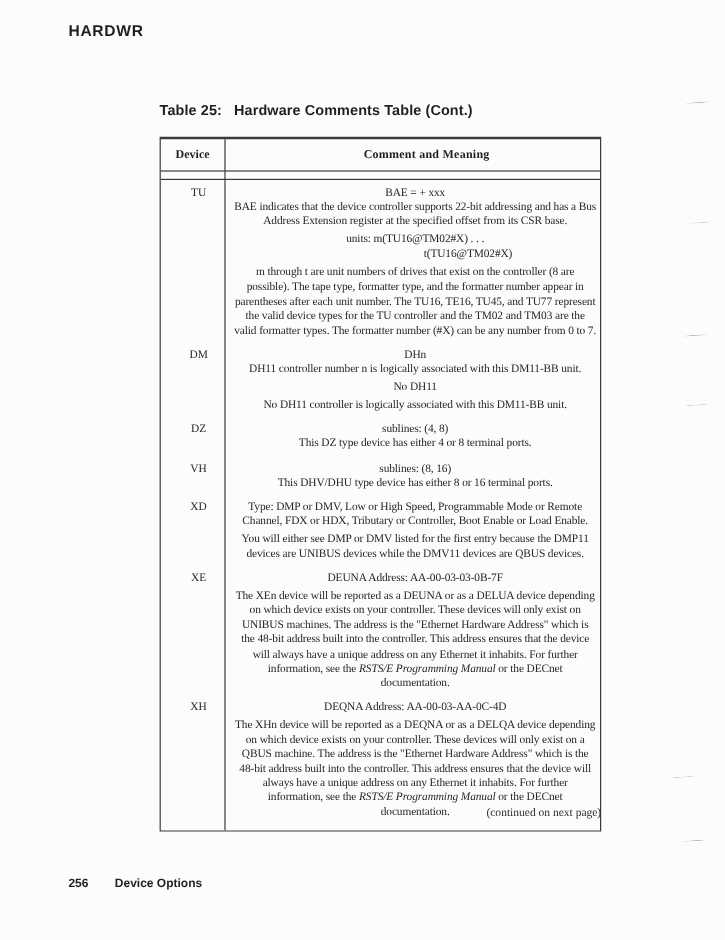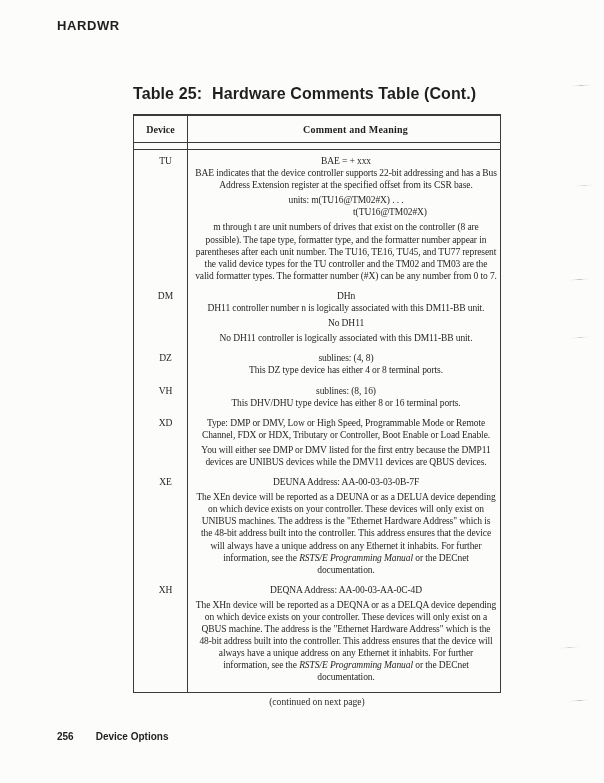--- a/index.html
+++ b/index.html
@@ -11,21 +11,21 @@
   
   .hdr{
     position:absolute;left:57px;top:18px;
     font-family:"Liberation Sans","DejaVu Sans",sans-serif;
     font-weight:bold;font-size:13px;letter-spacing:.6px;color:#1f1f1f;text-align:right;
   }
   
   .caption{
     position:absolute;left:133px;top:85px;
     font-family:"Liberation Sans","DejaVu Sans",sans-serif;
-    font-weight:bold;font-size:16px;color:#1f1f1f;letter-spacing:.1px;
+    font-weight:bold;font-size:12px;color:#1f1f1f;letter-spacing:.1px;
   }
   .cap-label{margin-right:10px;}
   
   .tbl{
     position:absolute;left:133px;top:114px;width:368px;min-height:564px;
     border:1.4px solid #3a3a3a;border-top-width:2.2px;
     box-sizing:border-box;background:transparent;
   }
   .vline{
     position:absolute;left:53px;top:0;bottom:0;width:1.2px;background:#3a3a3a;
@@ -42,22 +42,22 @@
   .tbody{padding-top:5px;position:relative;}
   .row{display:flex;margin-bottom:5px;text-align:center;}
   .dev{width:53px;box-sizing:border-box;padding-left:10px;
        font-size:9.5px;line-height:12.1px;flex:none;}
   .com{flex:1;padding:0 3px 0 8px;}
   .para{margin:0 0 3px 0;font-size:9.5px;line-height:12.1px;letter-spacing:-0.1px;}
   .para em{font-style:italic;}
   .indent2{margin-left:41px;padding-left:47px;}
   
   .cont{
-    position:absolute;left:133px;top:696px;width:368px;
-    text-align:center;font-size:9.6px;color:#2c2c2c;font-family:Liberation Serif, serif;
+    position:absolute;left:133px;top:672px;width:368px;
+    text-align:right;font-size:9.6px;color:#2c2c2c;font-family:Liberation Serif, serif;
   }
   
   .footer{
     position:absolute;left:57px;top:731px;
     font-family:"Liberation Sans","DejaVu Sans",sans-serif;
     font-weight:bold;font-size:10px;color:#1f1f1f;
   }
   .sect{margin-left:22px;}
   
   .emark{

